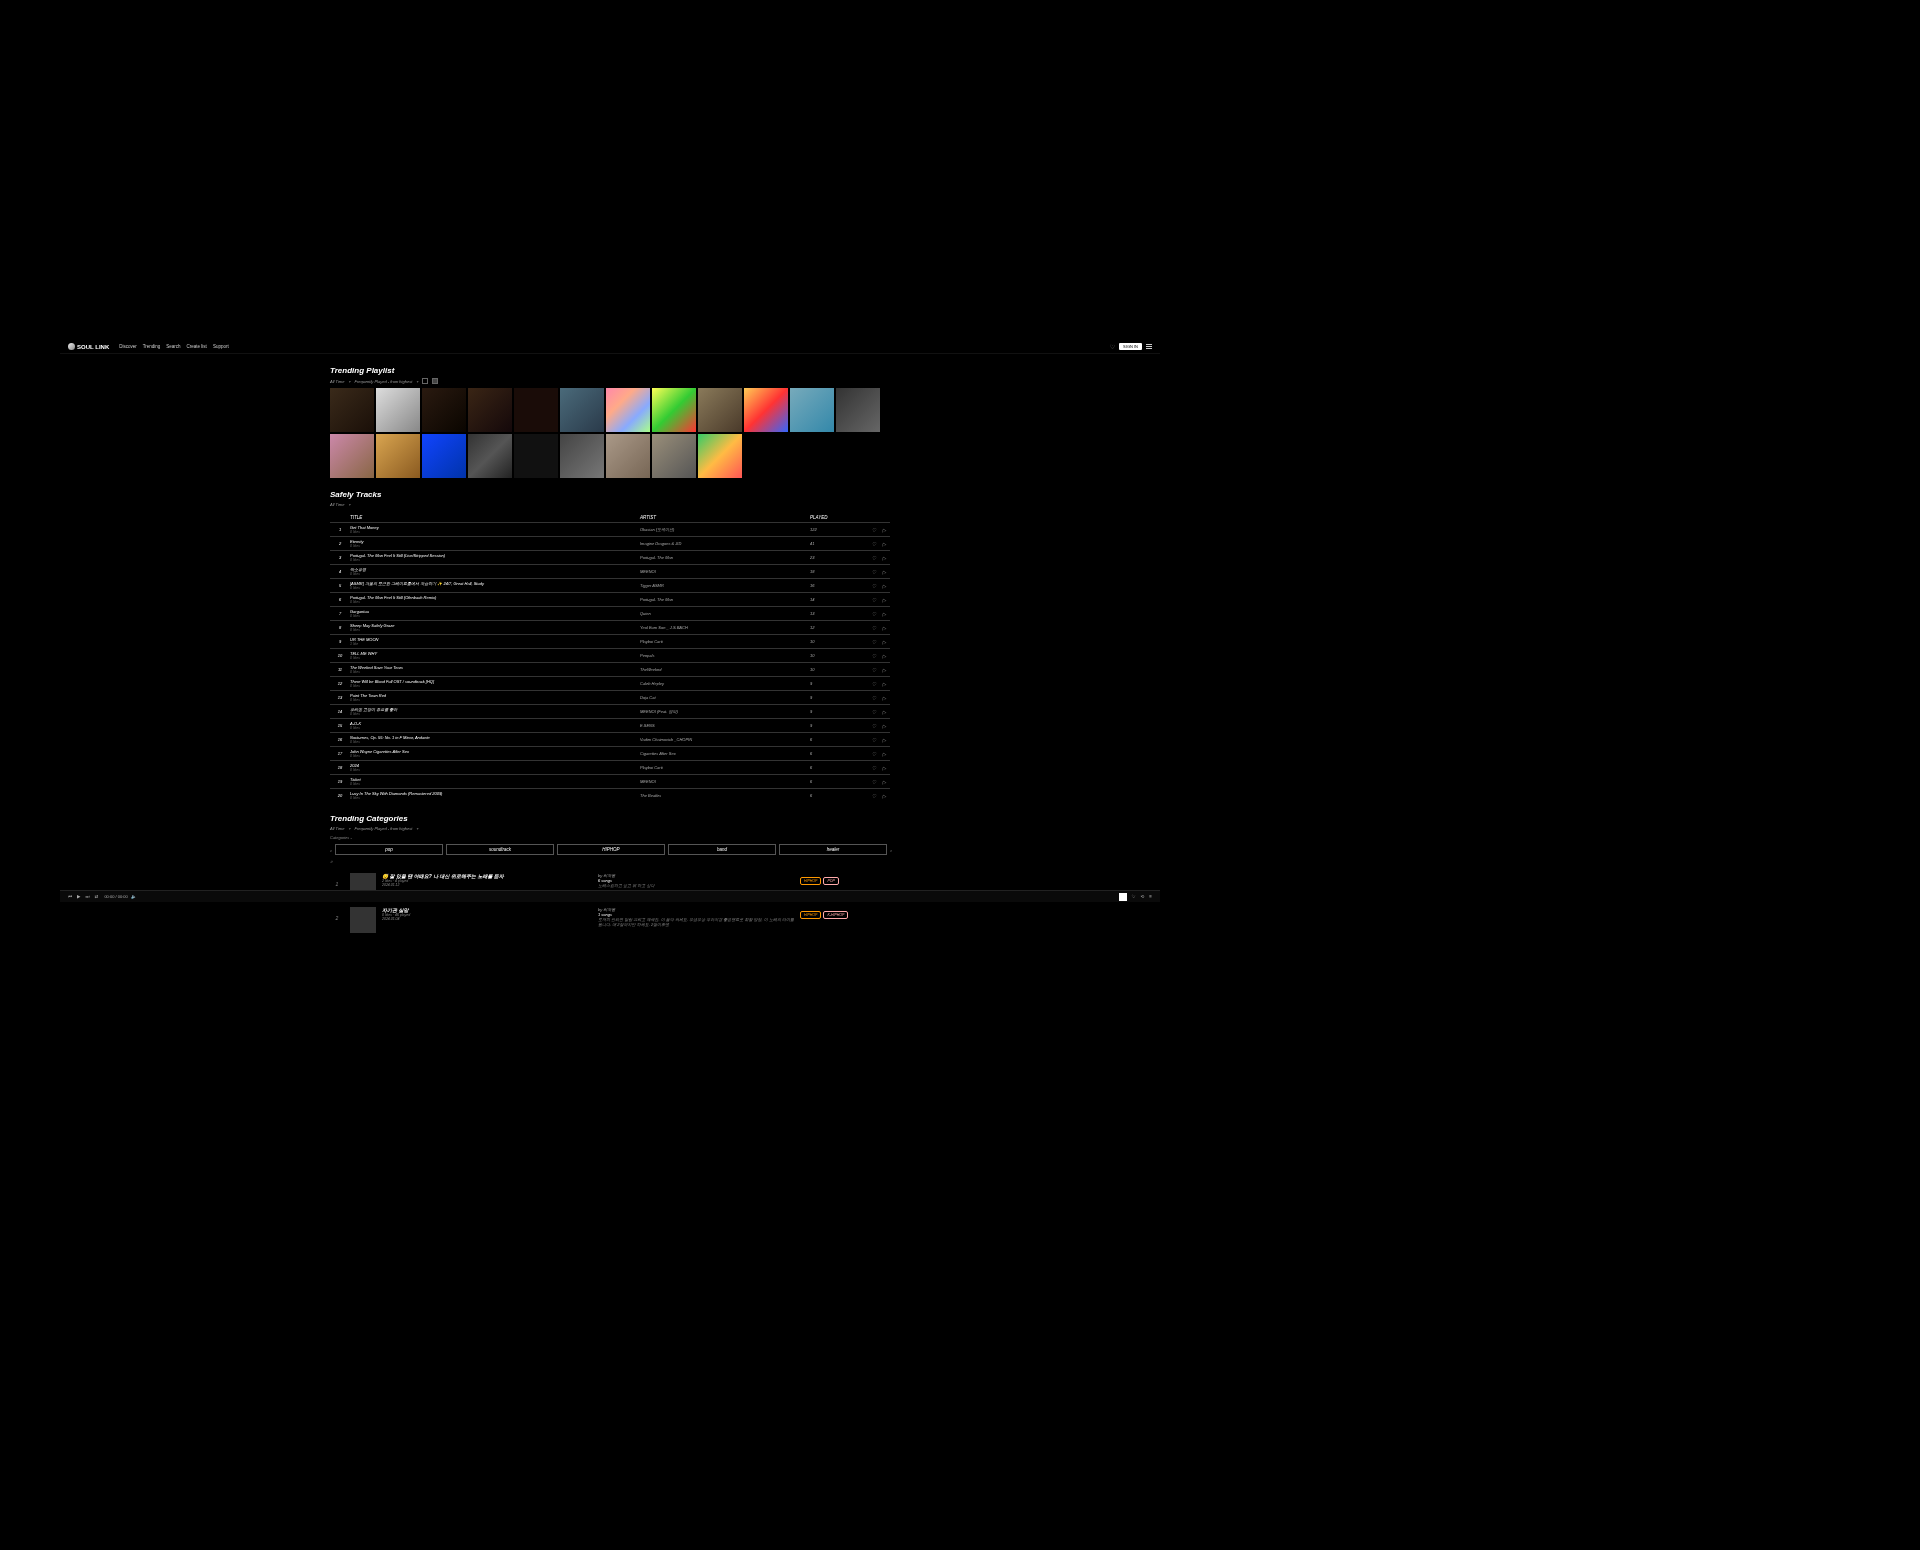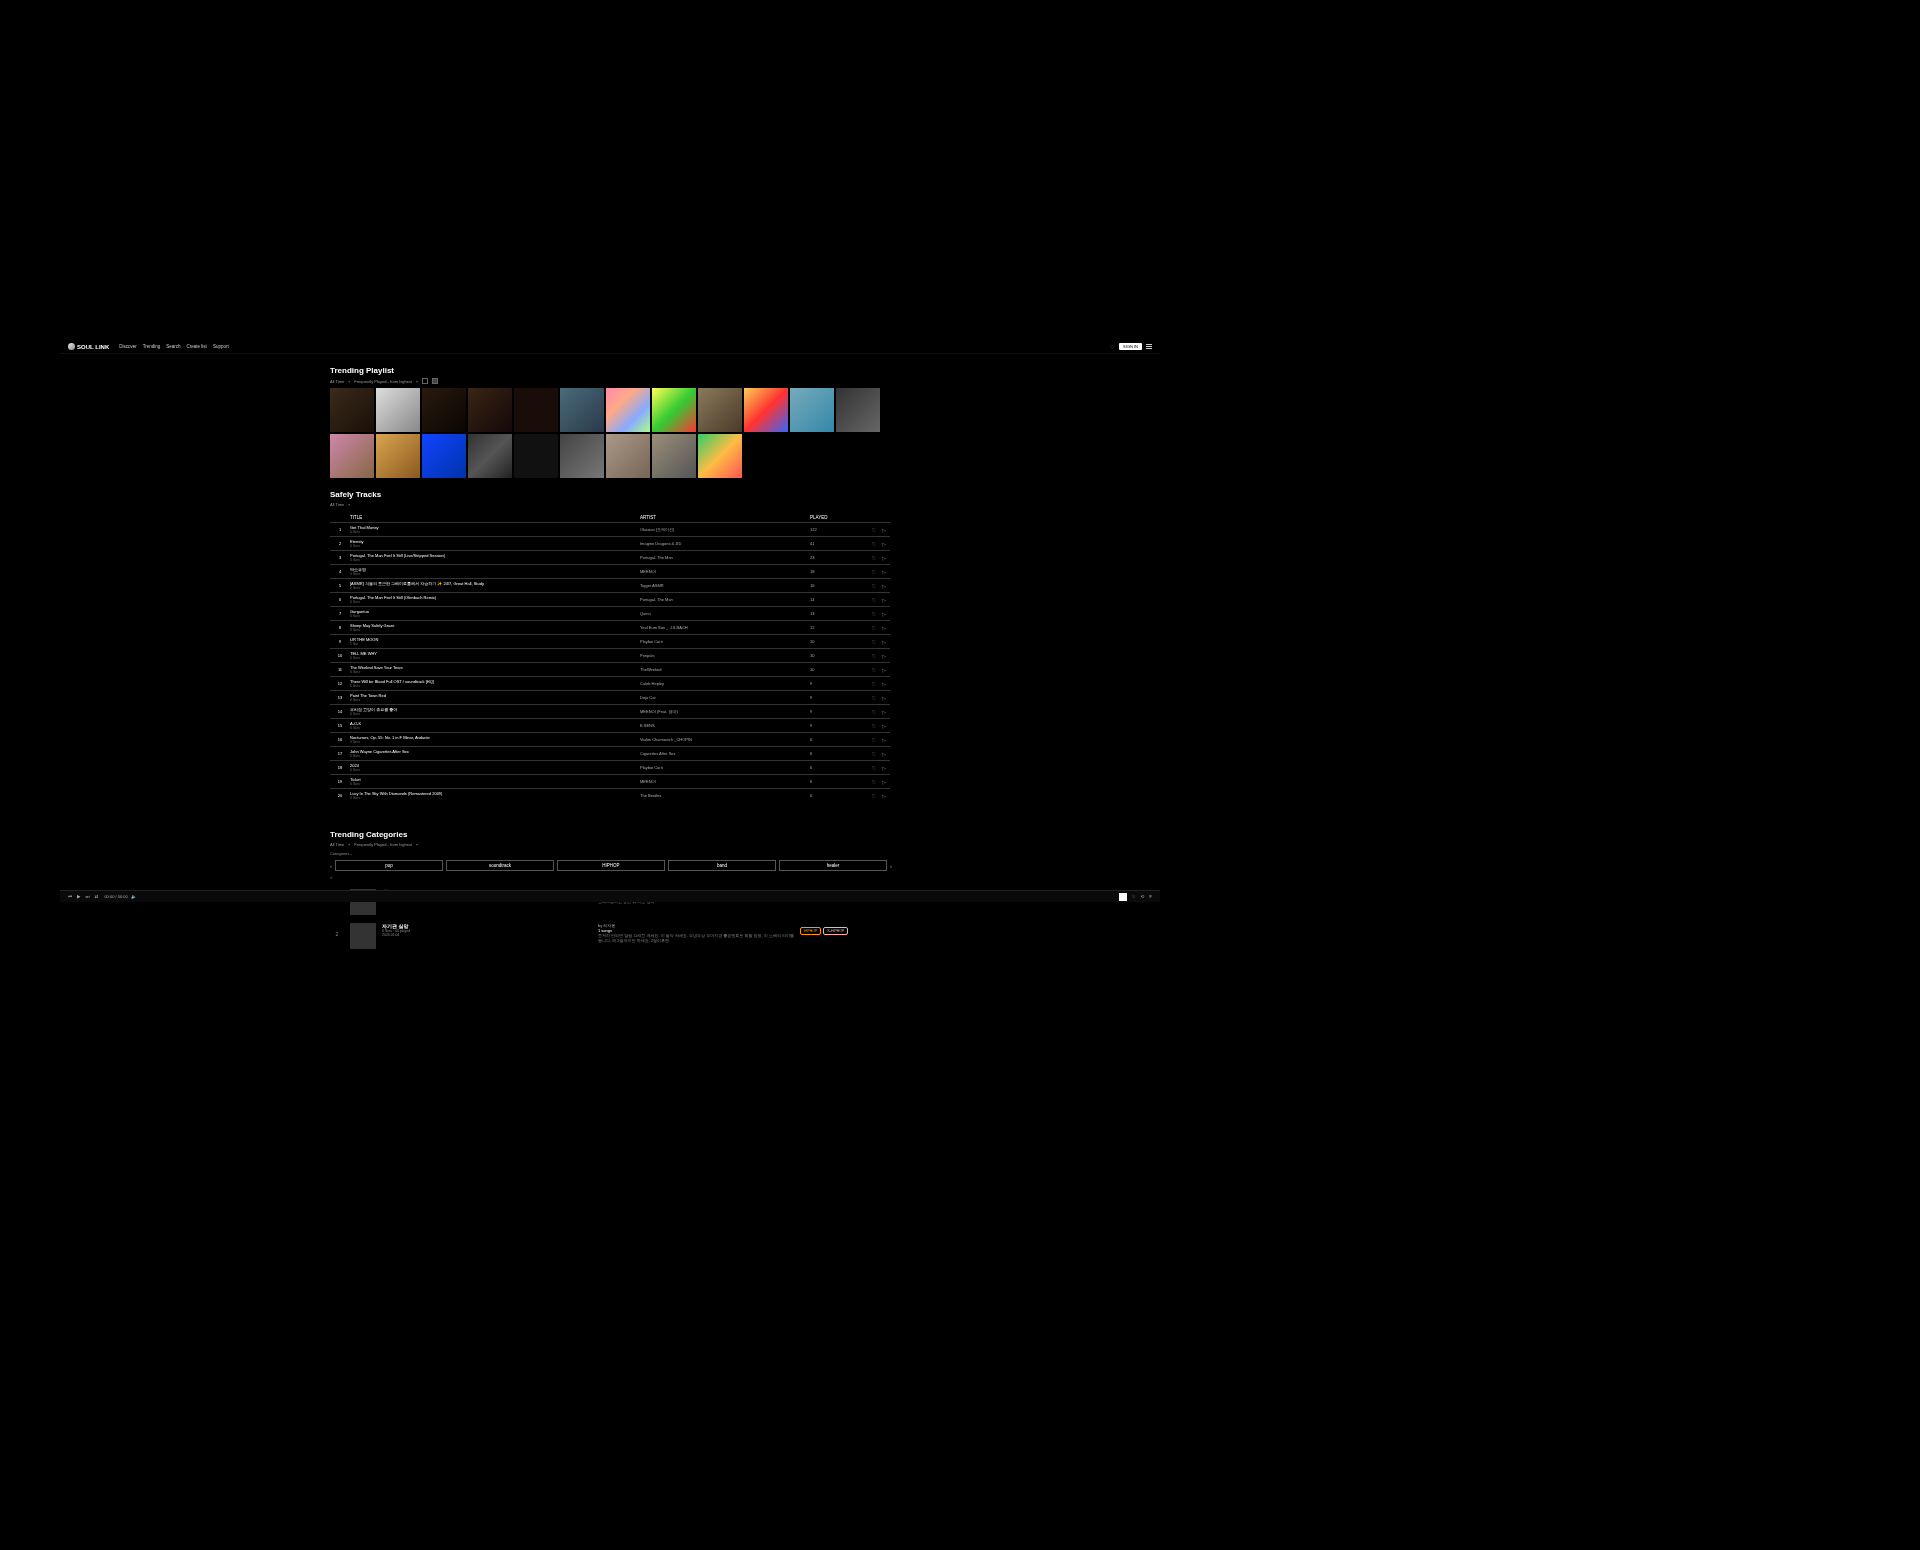--- a/index.html
+++ b/index.html
@@ -10,21 +10,21 @@
   .hdr { display:flex; align-items:center; height:14px; padding:0 8px; border-bottom:1px solid #111; }
   .logo { display:flex; align-items:center; gap:2px; font-weight:bold; font-size:6px; }
   .logo-icon { width:7px; height:7px; border-radius:50%; background:linear-gradient(135deg,#eee,#888); display:inline-block; }
   .nav { display:flex; gap:6px; margin-left:10px; font-size:4.5px; color:#ccc; }
   .nav span { cursor:pointer; }
   .hdr-right { margin-left:auto; display:flex; align-items:center; gap:4px; }
   .signin { background:#fff; color:#000; padding:1px 4px; font-size:4px; border-radius:1px; }
   .menu-icon { width:6px; height:6px; display:flex; flex-direction:column; justify-content:center; gap:1px; }
   .menu-icon span { height:0.8px; background:#ccc; }
   
-  .main { width:560px; margin:0 auto; padding-top:12px; }
+  .main { width:560px; margin:0 auto; padding-top:12px;font-style:italic; }
   h2 { font-size:8px; font-weight:bold; margin-bottom:3px; }
   .filters { font-size:4px; color:#999; display:flex; align-items:center; gap:4px; margin-bottom:4px; }
   .filters .sep { color:#555; }
   .sq { width:6px; height:6px; border:0.5px solid #666; display:inline-block; }
   
   .grid { display:flex; flex-wrap:wrap; gap:2px; }
   .tile { width:44px; height:44px; background:#222; background-size:cover; background-position:center; cursor:pointer; }
   .t1{background:linear-gradient(135deg,#3a2a1a,#1a0f08);}
   .t2{background:linear-gradient(135deg,#ddd,#888);}
   .t3{background:linear-gradient(135deg,#2a1a10,#0a0500);}
@@ -420,21 +420,21 @@
             <div class="c-artist artist">The Beatles</div>
             <div class="c-played played">6</div>
             <div class="c-act">
               <span class="heart">♡</span>
               <span class="play">▷</span>
             </div>
           </div>
         </div>
     </div>
 
-    <h2 style="margin-top:28px">Trending Categories</h2>
+    <h2 style="margin-top:12px">Trending Categories</h2>
     <div class="filters">
       <span>All Time</span>
       <span class="sep">▾</span>
       <span>Frequently Played - from highest</span>
       <span class="sep">▾</span>
     </div>
     <div style="font-size:4px;color:#888">Categories -</div>
     <div class="catwrap">
       <span class="chev">‹</span>
       <div class="cats" id="cat-pills">

